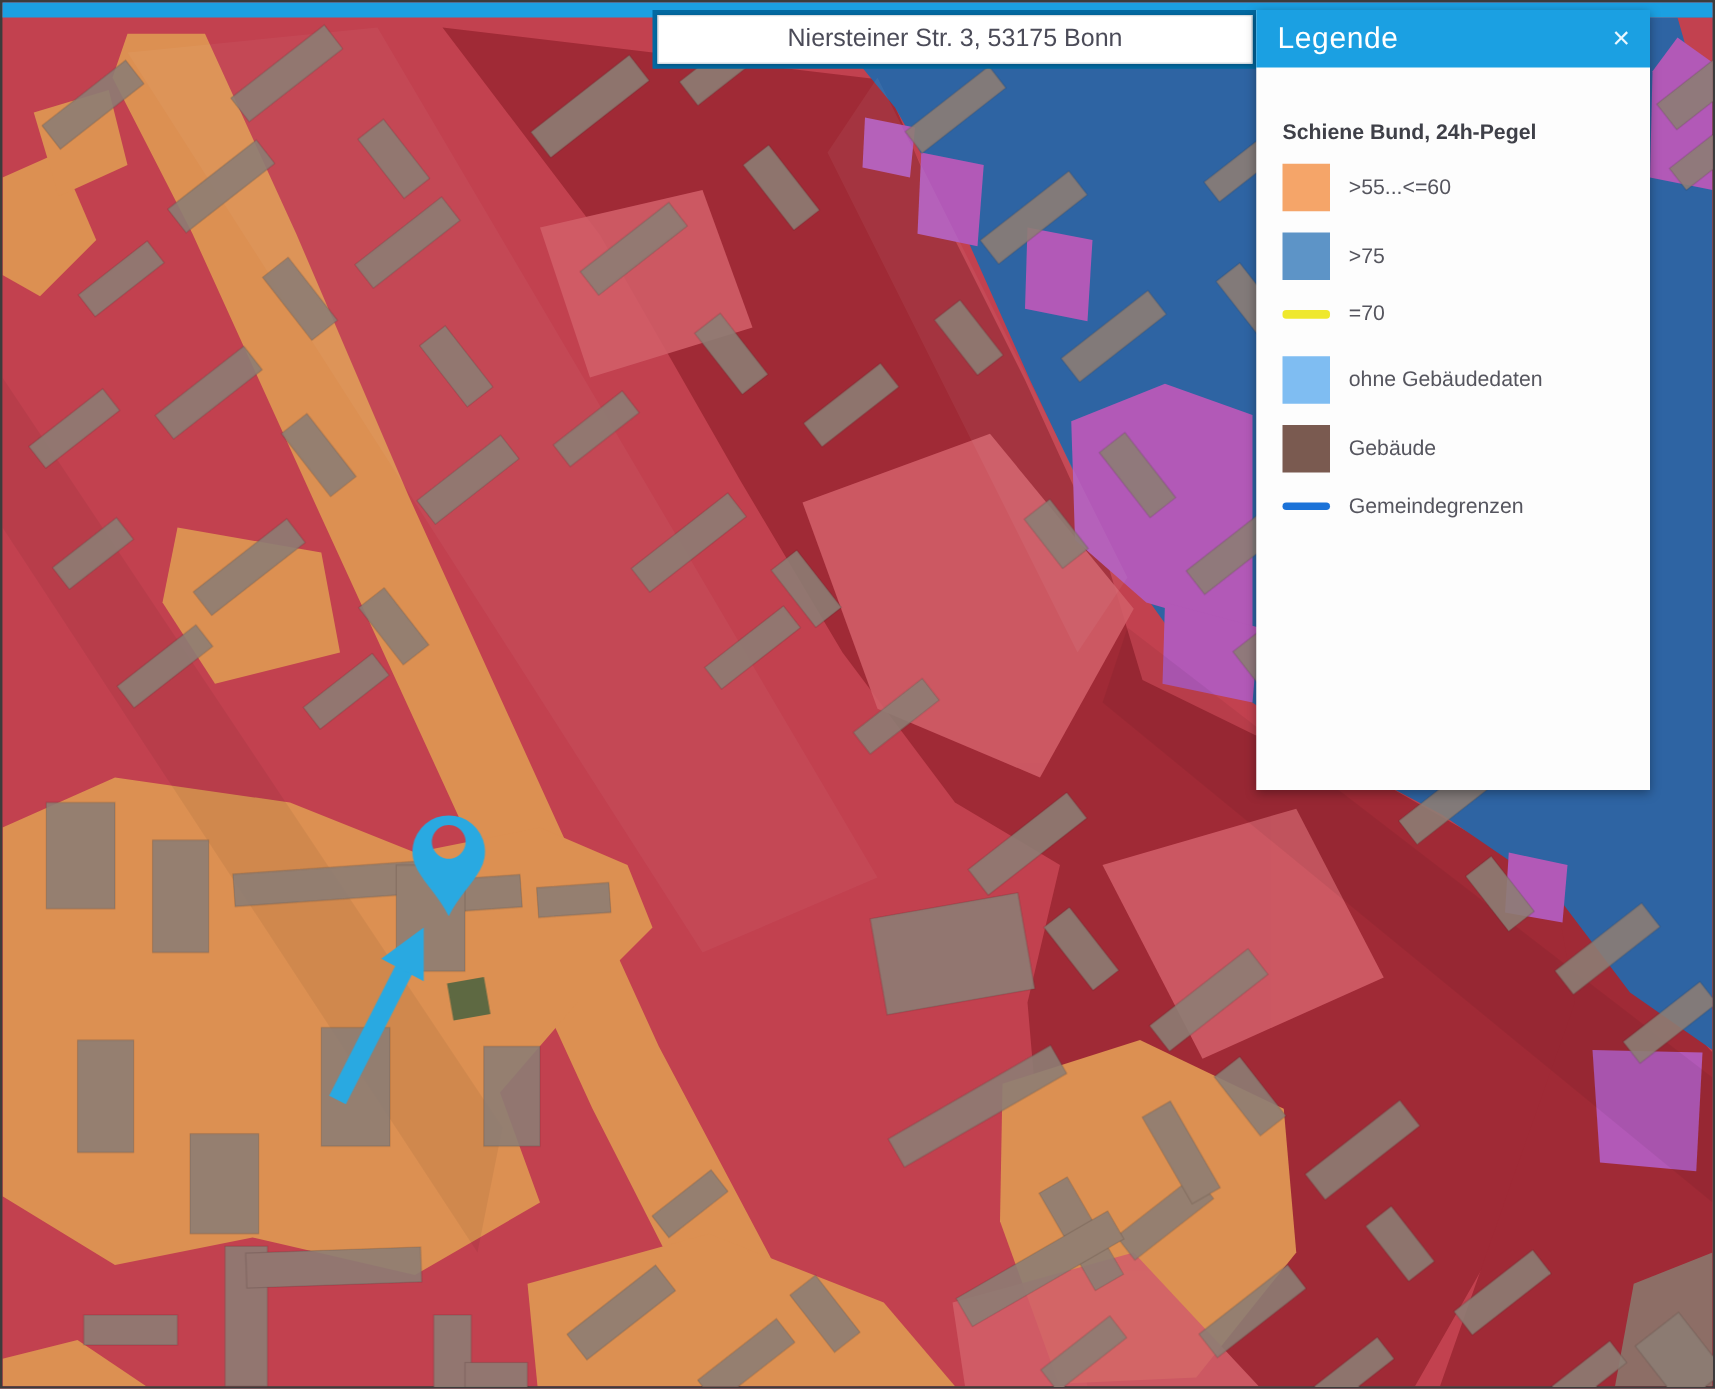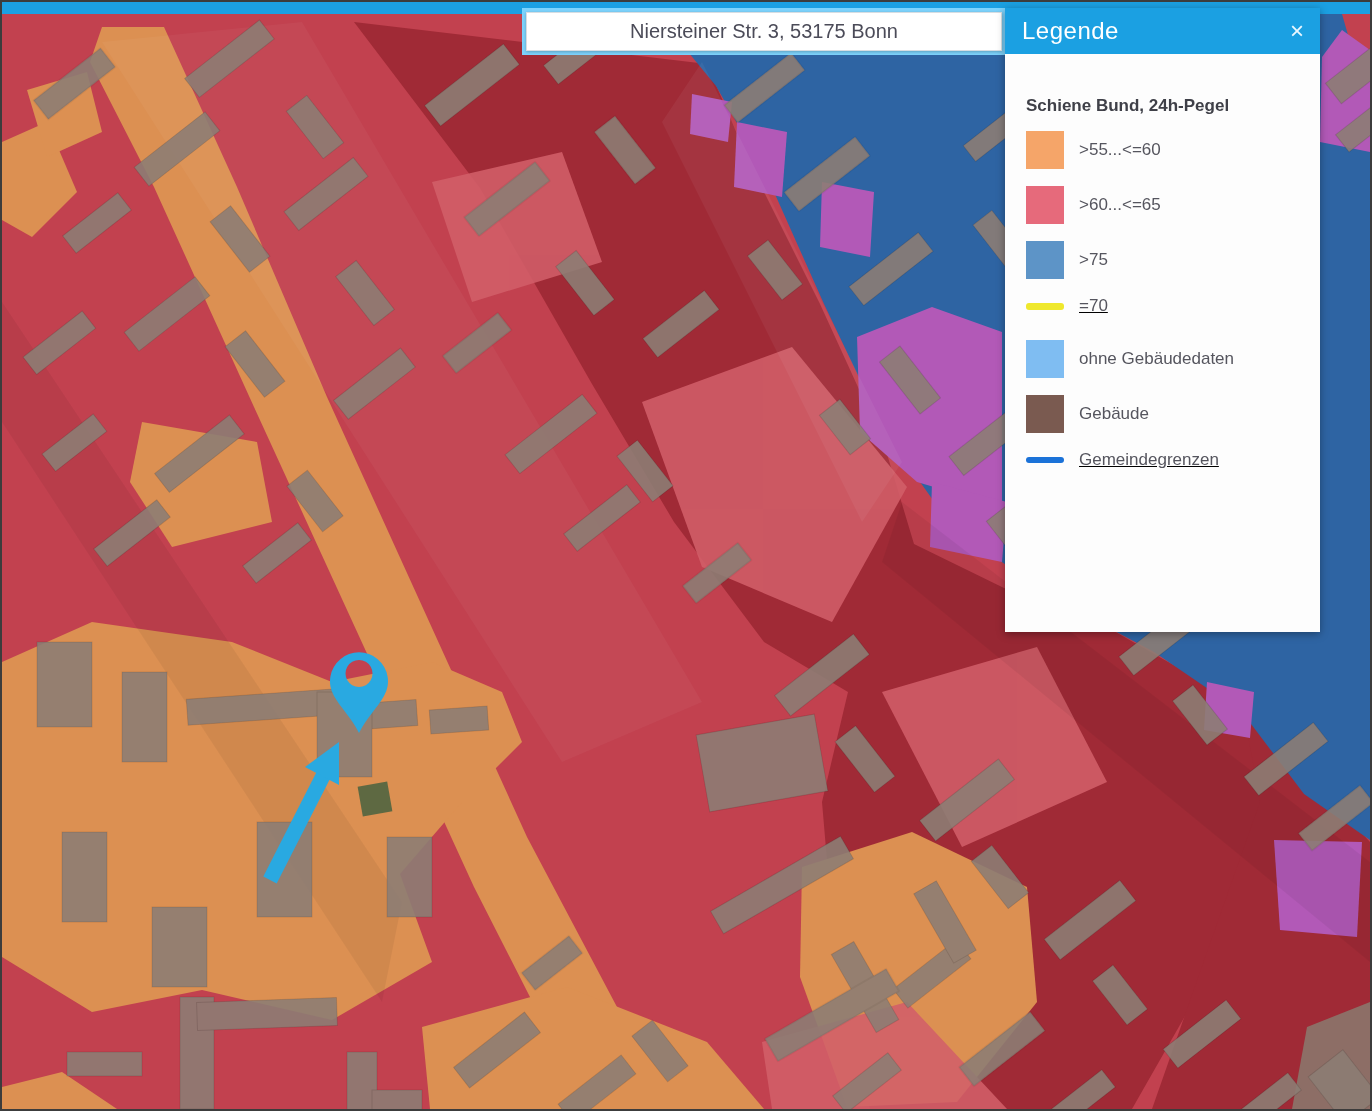--- a/index.html
+++ b/index.html
@@ -17,21 +17,21 @@
   .legend{position:absolute;left:1003px;top:6px;width:315px;height:624px;
           box-shadow:0 2px 8px rgba(0,0,0,.35);background:#fdfdfd;}
   .legend-header{height:46px;display:flex;align-items:center;justify-content:space-between;
                  padding:0 16px 0 17px;gap:32px;}
   .legend-title{color:#ffffff;font-size:24px;font-weight:400;letter-spacing:.5px;}
   .legend-close{color:#eaf7ff;font-size:24px;line-height:24px;cursor:pointer;font-weight:400;}
   .legend-body{padding:26px 20px 0 21px;}
   .legend-sub{font-size:17px;font-weight:700;color:#3f4048;margin:16px 0 15px 0;}
   .lrow{display:flex;align-items:center;margin-bottom:17px;}
   .lrow .swatch{width:38px;height:38px;margin-right:15px;flex:0 0 auto;}
-  .lrow.line{margin:12px 0 24px;text-decoration:underline;}
+  .lrow.line{margin:12px 0 24px;}
   .lrow.line .swatch{height:7px;border-radius:3px;}
   .lrow.line.thin .swatch{height:6px;}
   .lrow .lbl{font-size:17px;color:#55555e;}
 </style>
 </head>
 <body>
 
 <div class="screen">
 
   <svg class="map-svg" viewBox="0 0 1368 1107" preserveAspectRatio="none">
@@ -188,41 +188,37 @@
     </g>
 
     <g>
       <path fill-rule="evenodd" d="M357,731 C349,715 338,705 332,694 A29,29 0 1 1 382,694 C376,705 365,715 357,731 Z
                M357,658 A13.5,13.5 0 1 0 357.02,658 Z" style="fill: rgb(41, 169, 225);"></path>
     </g>
   </svg>
 
   <div class="topbar" style="background: rgb(27, 160, 226);"></div>
 
-  <div class="search-wrap" style="background: #7dd3fc;">
+  <div class="search-wrap" style="background: #0369a1;">
     <input type="text" value="Niersteiner Str. 3, 53175 Bonn" style="">
   </div>
 
   <div class="legend">
     <div class="legend-header" style="background: rgb(27, 160, 226);">
       <span class="legend-title">Legende</span>
       <span class="legend-close">×</span>
     </div>
     <div class="legend-body">
       <p class="legend-sub">Schiene Bund, 24h-Pegel</p>
 
       <div class="lrow">
         <span class="swatch" style="background: rgb(245, 165, 105);"></span>
         <span class="lbl">&gt;55...&lt;=60</span>
       </div>
       <div class="lrow">
-        <span class="swatch" style="background: rgb(230, 106, 123);"></span>
-        <span class="lbl">&gt;60...&lt;=65</span>
-      </div>
-      <div class="lrow">
         <span class="swatch" style="background: rgb(93, 148, 199);"></span>
         <span class="lbl">&gt;75</span>
       </div>
       <div class="lrow line">
         <span class="swatch" style="background: rgb(239, 232, 45);"></span>
         <span class="lbl">=70</span>
       </div>
       <div class="lrow">
         <span class="swatch" style="background: rgb(127, 189, 242);"></span>
         <span class="lbl">ohne Gebäudedaten</span>

